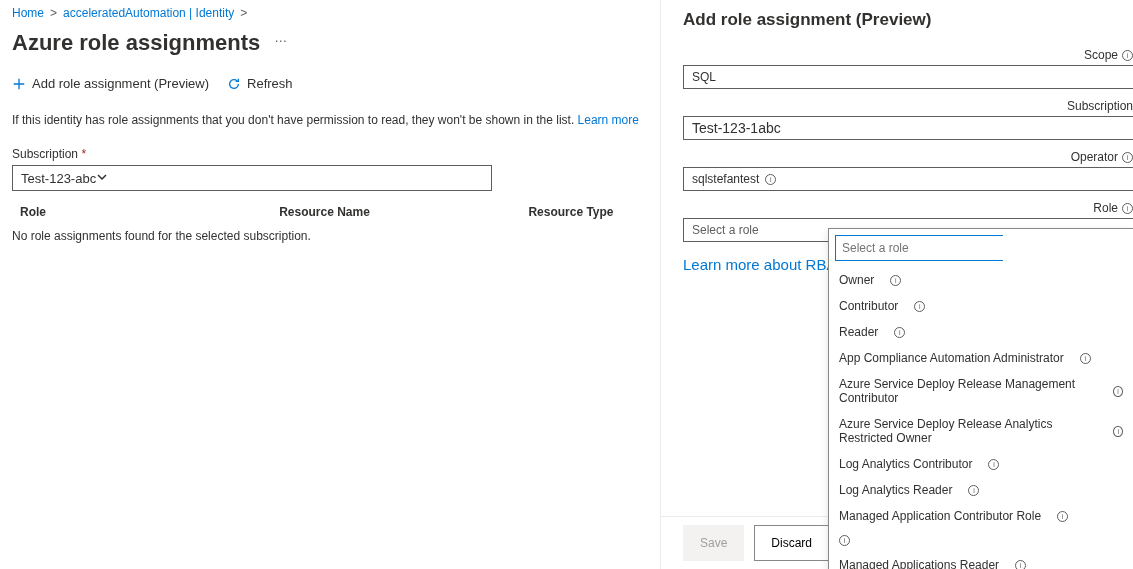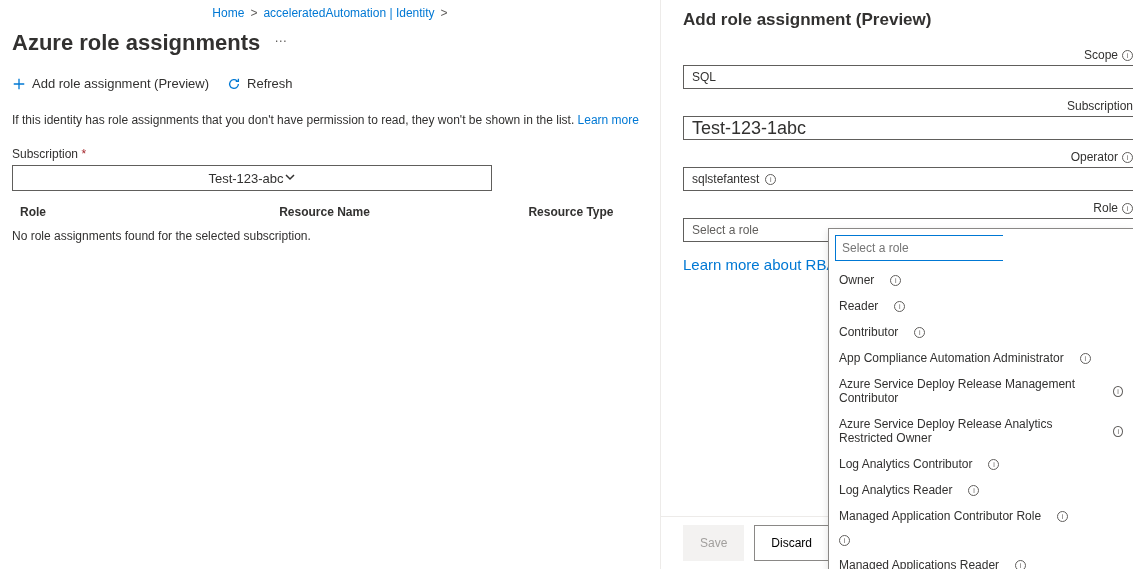--- a/index.html
+++ b/index.html
@@ -1,35 +1,35 @@
 <!DOCTYPE html>
 <html><head>
 <meta charset="utf-8">
 <style>
   * { box-sizing: border-box; margin: 0; padding: 0; font-family: "Segoe UI", Arial, sans-serif; }
   body { width: 1133px; height: 569px; overflow: hidden; background: #fff; color: #323130; font-size: 13px; position: relative; }
 
   .left-pane { position: absolute; left: 0; top: 0; width: 660px; height: 569px; padding: 6px 12px; }
-  .breadcrumb { font-size: 12px; color: #605e5c; display: flex; align-items: center; gap: 6px; padding-bottom: 4px; justify-content: center; }
+  .breadcrumb { font-size: 12px; color: #605e5c; display: flex; align-items: center; gap: 6px; padding-bottom: 4px; }
   .breadcrumb a { color: #0078d4; text-decoration: none; }
   .bc-sep { color: #605e5c; }
   .page-title-row { display: flex; gap: 10px; margin-top: 6px; }
   .page-title { font-size: 22px; font-weight: 600; color: #323130; }
   .ellipsis { color: #605e5c; letter-spacing: 2px; padding: 0 4px; cursor: pointer; }
 
   .toolbar { margin-top: 20px; display: flex; align-items: center; gap: 18px; font-size: 13px; color: #323130; }
   .tb-btn { display: flex; align-items: center; gap: 6px; cursor: pointer; }
   .tb-icon { width: 14px; height: 14px; display: inline-flex; align-items: center; justify-content: center; color: #0078d4; }
 
   .hint { margin-top: 22px; font-size: 12px; color: #323130; }
   .hint a { color: #0078d4; text-decoration: none; }
 
   .field-label { margin-top: 20px; font-size: 12px; color: #323130; }
   .req { color: #a4262c; }
-  .select-box { margin-top: 4px; border: 1px solid #605e5c; height: 26px; display: flex; align-items: center; padding: 0 8px; width: 480px; justify-content: center; cursor: pointer; }
+  .select-box { margin-top: 4px; border: 1px solid #605e5c; height: 26px; display: flex; align-items: center; padding: 0 8px; width: 480px; justify-content: flex-start; cursor: pointer; }
   .chev { width: 12px; height: 12px; }
 
   .table-head { display: flex; margin-top: 14px; font-size: 12px; font-weight: 600; color: #323130; padding-left: 8px; }
   .col-role { width: 260px; }
   .col-rn { width: 250px; }
   .col-rt { width: 120px; }
   .empty-msg { margin-top: 10px; font-size: 12px; color: #323130; }
 
   
   .right-blade { position: absolute; left: 660px; top: 0; width: 473px; height: 569px; border-left: 1px solid #edebe9; padding: 10px 0 0 22px; }
@@ -119,21 +119,21 @@
       <span>Scope</span>
         <span class="info-icon">i</span>
     </div>
     <div class="fld-input">
       <span>SQL</span>
     </div>
   </div>
 
   <div class="fld">
     <div class="fld-label">Subscription</div>
-    <div class="fld-input" style="font-size:18px;">
+    <div class="fld-input" style="font-size:14px;">
       <span>Test-123-1abc</span>
     </div>
   </div>
 
   <div class="fld">
     <div class="fld-label">
       <span>Operator</span>
         <span class="info-icon">i</span>
     </div>
     <div class="fld-input">
@@ -161,28 +161,28 @@
 </div>
 
 <div class="dropdown">
   <input class="dd-search" placeholder="Select a role" style="">
   <div class="dd-list" id="role-option-list">
       <div class="dd-item">
         <span>Owner</span>
         <span class="info-icon">i</span>
       </div>
       <div class="dd-item">
+        <span>Contributor</span>
+        <span class="info-icon">i</span>
+      </div>
+      <div class="dd-item">
         <span>Reader</span>
         <span class="info-icon">i</span>
       </div>
       <div class="dd-item">
-        <span>Contributor</span>
-        <span class="info-icon">i</span>
-      </div>
-      <div class="dd-item">
         <span>App Compliance Automation Administrator</span>
         <span class="info-icon">i</span>
       </div>
       <div class="dd-item">
         <span>Azure Service Deploy Release Management Contributor</span>
         <span class="info-icon">i</span>
       </div>
       <div class="dd-item">
         <span>Azure Service Deploy Release Analytics Restricted Owner</span>
         <span class="info-icon">i</span>

